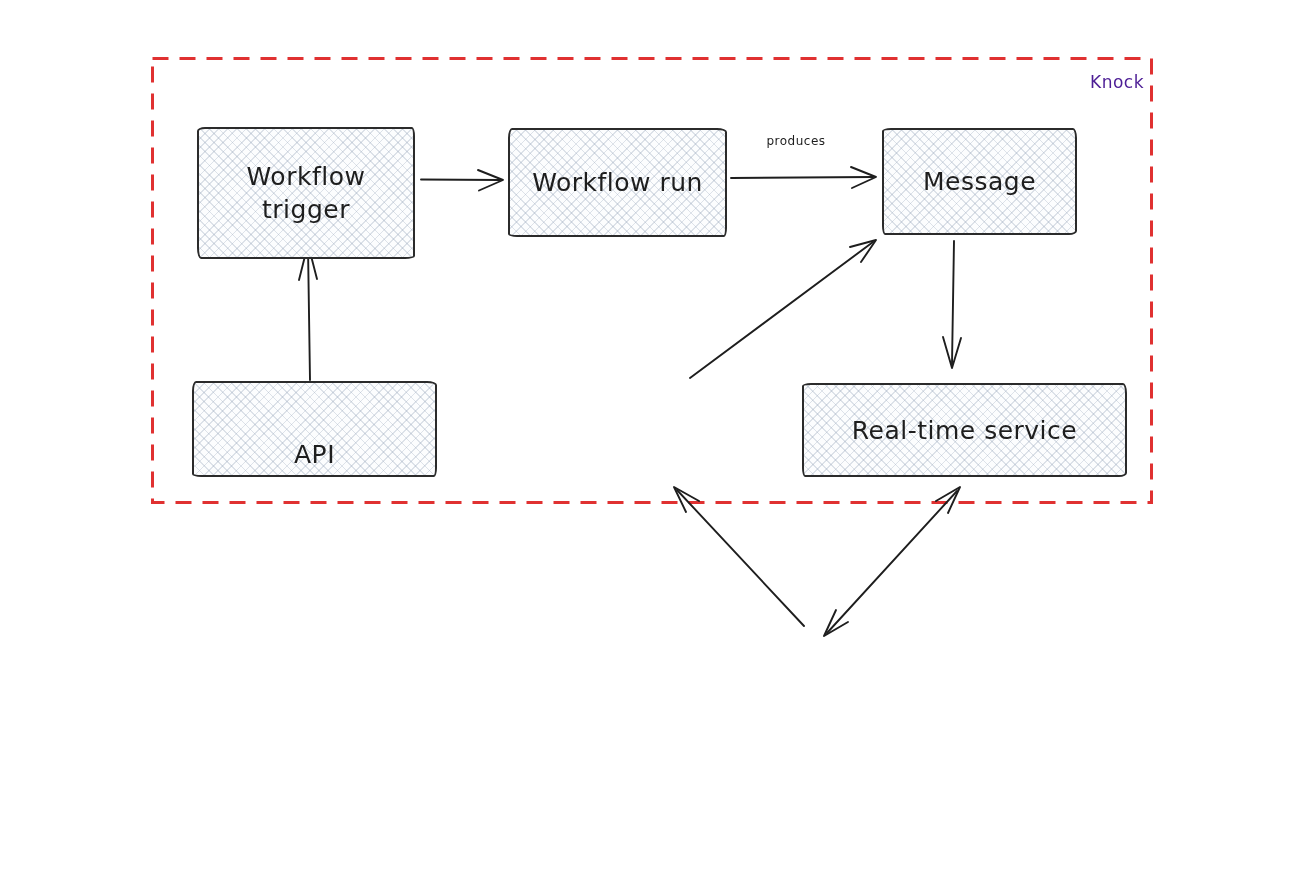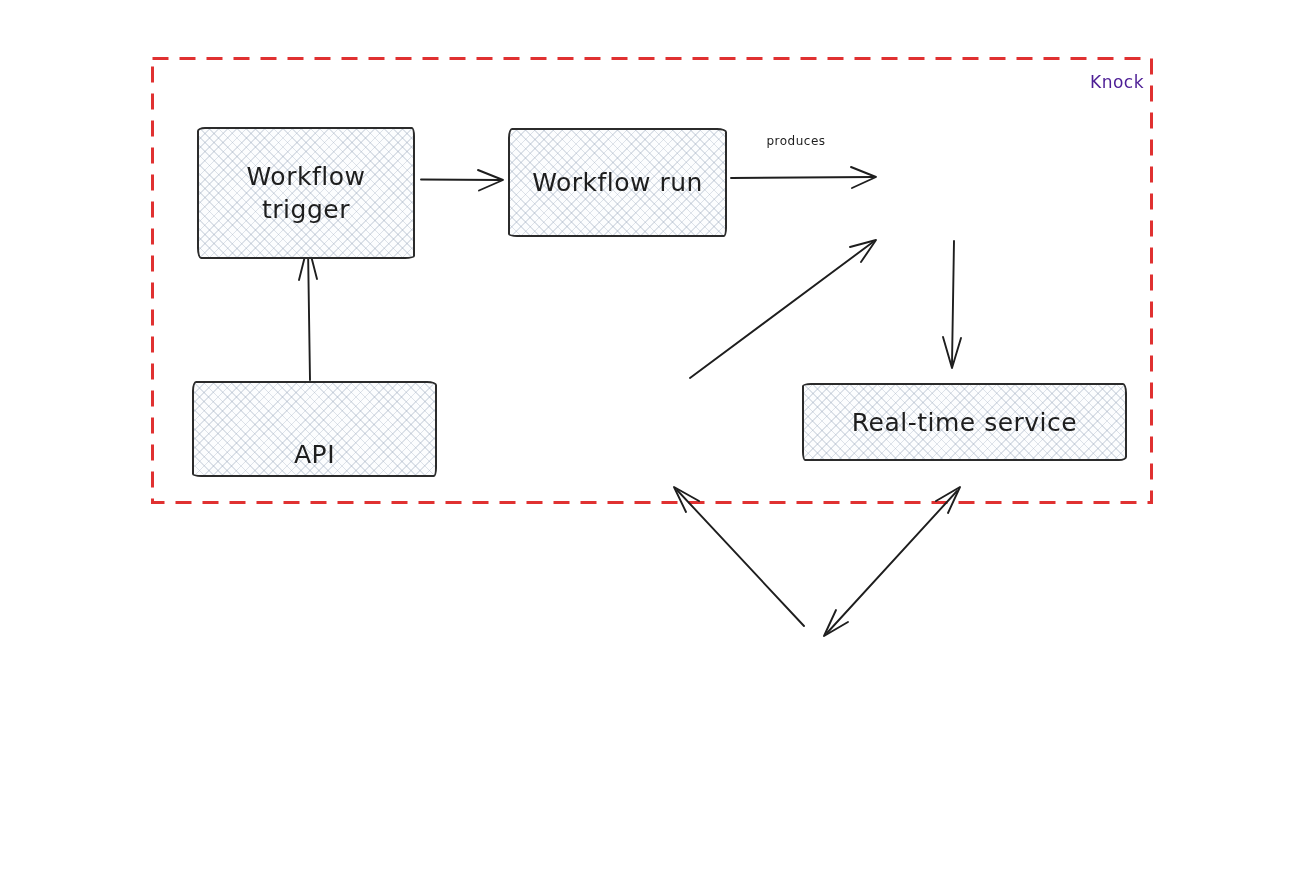--- a/index.html
+++ b/index.html
@@ -43,21 +43,21 @@
   
   .wobble-a { border-radius: 8px 3px 10px 4px / 4px 9px 3px 11px; }
   .wobble-b { border-radius: 4px 10px 3px 9px / 10px 4px 9px 3px; }
   .wobble-c { border-radius: 9px 4px 8px 3px / 3px 10px 4px 9px; }
 
   #node-workflow-trigger { left: 197px; top: 127px; width: 218px; height: 132px; }
   #node-workflow-run     { left: 508px; top: 128px; width: 219px; height: 109px; }
   #node-message          { left: 882px; top: 128px; width: 195px; height: 107px; }
   #node-api              { left: 192px; top: 381px; width: 245px; height: 96px; align-items: flex-end; }
   #node-client-api       { left: 510px; top: 382px; width: 245px; height: 96px; }
-  #node-real-time        { left: 802px; top: 383px; width: 325px; height: 78px; }
+  #node-real-time        { left: 802px; top: 383px; width: 325px; height: 94px; }
   #node-your-application { left: 645px; top: 643px; width: 338px; height: 174px; }
 
   .boundary-label {
     position: absolute;
     left: 1078px;
     top: 72px;
     width: 66px;
     text-align: right;
     font-size: 17px;
     color: #4c1d95;
@@ -128,20 +128,23 @@
   <div class="edge-label">produces</div>
 
   <div class="node wobble-a" id="node-workflow-trigger">
     <span>Workflow trigger</span>
   </div>
 
   <div class="node wobble-b" id="node-workflow-run">
     <span>Workflow run</span>
   </div>
 
+  <div class="node wobble-c" id="node-message">
+    <span>Message</span>
+  </div>
 
   <div class="node wobble-b" id="node-api">
     <span>API</span>
   </div>
 
 
   <div class="node wobble-c" id="node-real-time">
     <span>Real-time service</span>
   </div>
 

